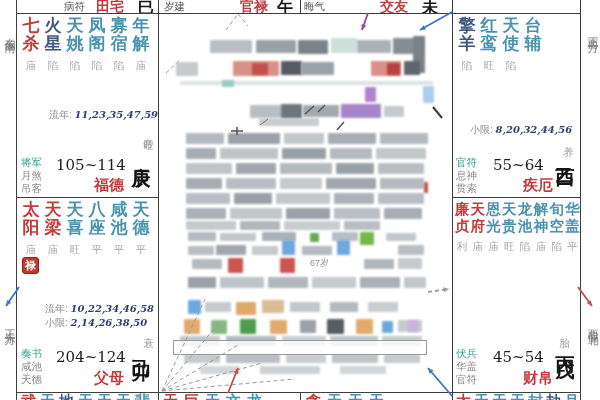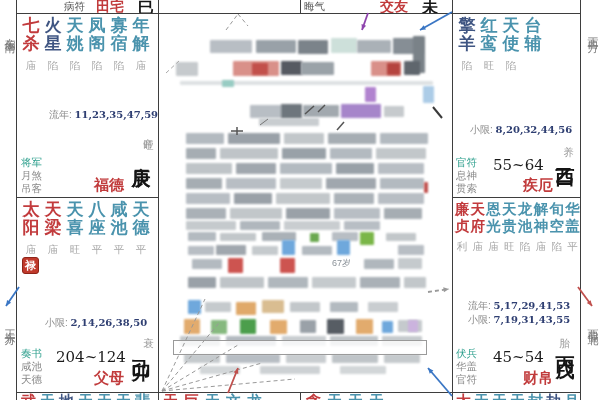--- a/index.html
+++ b/index.html
@@ -13,21 +13,21 @@
   .palace-name{font-weight:bold;font-size:14px;}
   .branch{font-weight:bold;font-size:15px;color:#161616;}
   .stars-row{display:flex;}
   .star-col{display:flex;flex-direction:column;align-items:center;}
   .stars-6 .star-col{width:22px;font-size:17px;font-weight:bold;line-height:18px;}
   .stars-4 .star-col{width:22px;font-size:17px;font-weight:bold;line-height:18px;}
   .stars-8 .star-col{width:15.8px;font-size:14.5px;font-weight:bold;line-height:17px;}
   .star-status{font-size:10.5px;font-weight:normal;color:#a8a8a8;margin-top:3px;}
   .numline{font-size:10px;white-space:nowrap;}
   .numline .lbl{color:#8c8c8c;}
-  .numline .val{color:#2f3f72;font-weight:bold;font-family:"DejaVu Serif","Liberation Serif",serif;}
+  .numline .val{color:#2f3f72;font-weight:bold;font-family:"DejaVu Serif","Liberation Serif",serif;font-style:italic;}
   .gods{font-size:10.5px;line-height:13px;color:#8a8a8a;}
   .gods .g0{color:#2fa08e;}
   .age-range{font-size:15px;color:#1c1c1c;font-family:"DejaVu Serif","Liberation Serif",serif;}
   .ganzhi{font-size:19px;font-weight:bold;color:#141414;line-height:21px;text-align:center;width:20px;}
   .stage{font-size:10.5px;color:#9a9a9a;line-height:13px;text-align:center;width:14px;}
   .badge{width:15px;height:15px;background:#c0392b;border:1px solid #8e2418;border-radius:3px;
          color:#fff;font-size:11px;line-height:15px;text-align:center;font-weight:bold;}
   .sliver{overflow:hidden;}
   .partial-chars{display:flex;font-size:15px;font-weight:bold;line-height:15px;}
   .c-major{color:#c23b3d;}
@@ -57,20 +57,25 @@
   <div class="abs vtext dir-label" style="left:2px;top:29px;">东偏南</div>
   <div class="abs vtext dir-label" style="left:2px;top:321px;">正东方</div>
   <div class="abs vtext dir-label" style="left:585px;top:29px;">正西方</div>
   <div class="abs vtext dir-label" style="left:585px;top:321px;">西偏北</div>
 
   <div class="abs sliver" style="left:17px;top:0;width:141px;height:13px;">
     <span class="abs god-top" style="left:7px;top:0;margin-left:40px;">病符</span>
     <span class="abs palace-name" style="left:79px;top:-2px;color:#c13b3c;">田宅</span>
     <span class="abs branch" style="left:121px;top:-2px;font-size:16px;">巳</span>
   </div>
+  <div class="abs sliver" style="left:159px;top:0;width:141px;height:13px;">
+    <span class="abs god-top" style="left:5px;top:0;">岁建</span>
+    <span class="abs palace-name" style="left:81px;top:-2px;color:#c13b3c;">官禄</span>
+    <span class="abs branch" style="left:118px;top:-2px;font-size:16px;">午</span>
+  </div>
   <div class="abs sliver" style="left:301px;top:0;width:151px;height:13px;">
     <span class="abs god-top" style="left:3px;top:0;">晦气</span>
     <span class="abs palace-name" style="left:79px;top:-2px;color:#c13b3c;">交友</span>
     <span class="abs branch" style="left:121px;top:-2px;font-size:16px;">未</span>
   </div>
 
   <div class="abs" style="left:17px;top:14px;width:141px;height:183px;">
     <div class="abs stars-row stars-6" style="left:3px;top:3px;">
         <div class="star-col">
           <div class="c-major">七</div>
@@ -103,20 +108,21 @@
           <div class="star-status">庙</div>
         </div>
       </div>
     <div class="abs numline" style="left:32px;top:94px;"><span class="lbl">流年:</span> <span class="val">11,23,35,47,59</span></div>
     <div class="abs stage vtext" style="left:124px;top:116px;">帝旺</div>
     <div class="abs gods" style="left:4px;top:142px;">
         <div class="g0">将军</div>
         <div>月煞</div>
         <div>吊客</div>
       </div>
+    <div class="abs age-range" style="left:39px;top:142px;">105~114</div>
     <div class="abs palace-name" style="left:77px;top:162px;color:#c13b3c;font-size:15px;">福德</div>
     <div class="abs ganzhi vtext" style="left:115px;top:138px;">庚辰</div>
   </div>
 
   <div class="abs" style="left:17px;top:198px;width:141px;height:194px;">
     <div class="abs stars-row stars-6" style="left:3px;top:3px;">
         <div class="star-col">
           <div class="c-major">太</div>
           <div class="c-major">阳</div>
           <div class="star-status">庙</div>
@@ -141,20 +147,21 @@
           <div class="c-minor">池</div>
           <div class="star-status">平</div>
         </div>
         <div class="star-col">
           <div class="c-minor">天</div>
           <div class="c-minor">德</div>
           <div class="star-status">平</div>
         </div>
       </div>
     <div class="abs badge" style="left:5px;top:59px;">禄</div>
+    <div class="abs numline" style="left:28px;top:104px;"><span class="lbl">流年:</span> <span class="val">10,22,34,46,58</span></div>
     <div class="abs numline" style="left:28px;top:118px;"><span class="lbl">小限:</span> <span class="val">2,14,26,38,50</span></div>
     <div class="abs stage vtext" style="left:124px;top:131px;">衰</div>
     <div class="abs gods" style="left:4px;top:149px;">
         <div class="g0">奏书</div>
         <div>咸池</div>
         <div>天德</div>
       </div>
     <div class="abs age-range" style="left:39px;top:150px;">204~124</div>
     <div class="abs palace-name" style="left:77px;top:171px;color:#c13b3c;font-size:15px;">父母</div>
     <div class="abs ganzhi vtext" style="left:115px;top:146px;">己卯</div>
@@ -231,22 +238,20 @@
           <div class="c-minor">旬</div>
           <div class="c-minor">空</div>
           <div class="star-status">陷</div>
         </div>
         <div class="star-col">
           <div class="c-minor">华</div>
           <div class="c-minor">盖</div>
           <div class="star-status">平</div>
         </div>
       </div>
-    <div class="abs numline" style="left:15px;top:101px;"><span class="lbl">流年:</span> <span class="val">5,17,29,41,53</span></div>
-    <div class="abs numline" style="left:15px;top:115px;"><span class="lbl">小限:</span> <span class="val">7,19,31,43,55</span></div>
     <div class="abs stage vtext" style="left:104px;top:131px;">胎</div>
     <div class="abs gods" style="left:3px;top:149px;">
         <div class="g0">伏兵</div>
         <div>华盖</div>
         <div>官符</div>
       </div>
     <div class="abs age-range" style="left:40px;top:150px;">45~54</div>
     <div class="abs palace-name" style="left:70px;top:171px;color:#c13b3c;font-size:15px;">财帛</div>
     <div class="abs ganzhi vtext" style="left:103px;top:144px;">丙戌</div>
   </div>
@@ -400,21 +405,21 @@
       <div class="blur-block" style="left: 382px; top: 336px; width: 40px; height: 10px; background: rgb(197, 202, 205); filter: blur(1px);"></div>
       <div class="blur-block" style="left: 184px; top: 354px; width: 36px; height: 9px; background: rgb(197, 202, 205); filter: blur(1px);"></div>
       <div class="blur-block" style="left: 226px; top: 354px; width: 54px; height: 9px; background: rgb(184, 190, 196); filter: blur(1px);"></div>
       <div class="blur-block" style="left: 286px; top: 354px; width: 40px; height: 9px; background: rgb(201, 205, 208); filter: blur(1px);"></div>
       <div class="blur-block" style="left: 332px; top: 354px; width: 46px; height: 9px; background: rgb(191, 196, 200); filter: blur(1px);"></div>
       <div class="blur-block" style="left: 384px; top: 354px; width: 36px; height: 9px; background: rgb(197, 202, 205); filter: blur(1px);"></div>
       <div class="blur-block" style="left: 200px; top: 366px; width: 40px; height: 8px; background: rgb(210, 214, 216); filter: blur(1px);"></div>
       <div class="blur-block" style="left: 260px; top: 366px; width: 60px; height: 8px; background: rgb(205, 209, 212); filter: blur(1px);"></div>
       <div class="blur-block" style="left: 340px; top: 366px; width: 46px; height: 8px; background: rgb(210, 214, 216); filter: blur(1px);"></div>
       <div class="blur-block" style="left: 424px; top: 182px; width: 4px; height: 11px; background: rgb(192, 80, 77); filter: blur(1px);"></div>
-      <div class="ctext" style="left: 332px; top: 257px;">67岁</div>
+      <div class="ctext" style="left: 310px; top: 257px;">67岁</div>
       <div class="obox" style="left: 173px; top: 340px; width: 252px; height: 13px;"></div>
     </div>
 
   <svg class="overlay" id="overlay-svg" width="600" height="400" viewBox="0 0 600 400">
       <line x1="433" y1="107" x2="442" y2="118" stroke="#3a3a3a" stroke-width="2"></line>
       <line x1="305" y1="114" x2="314" y2="106" stroke="#555555" stroke-width="1.5"></line>
       <line x1="318" y1="112" x2="325" y2="105" stroke="#555555" stroke-width="1.5"></line>
       <line x1="337" y1="130" x2="344" y2="122" stroke="#555555" stroke-width="1.5"></line>
       <line x1="231" y1="131" x2="243" y2="131" stroke="#555555" stroke-width="1.5"></line>
       <line x1="237" y1="127" x2="237" y2="135" stroke="#555555" stroke-width="1.5"></line>

